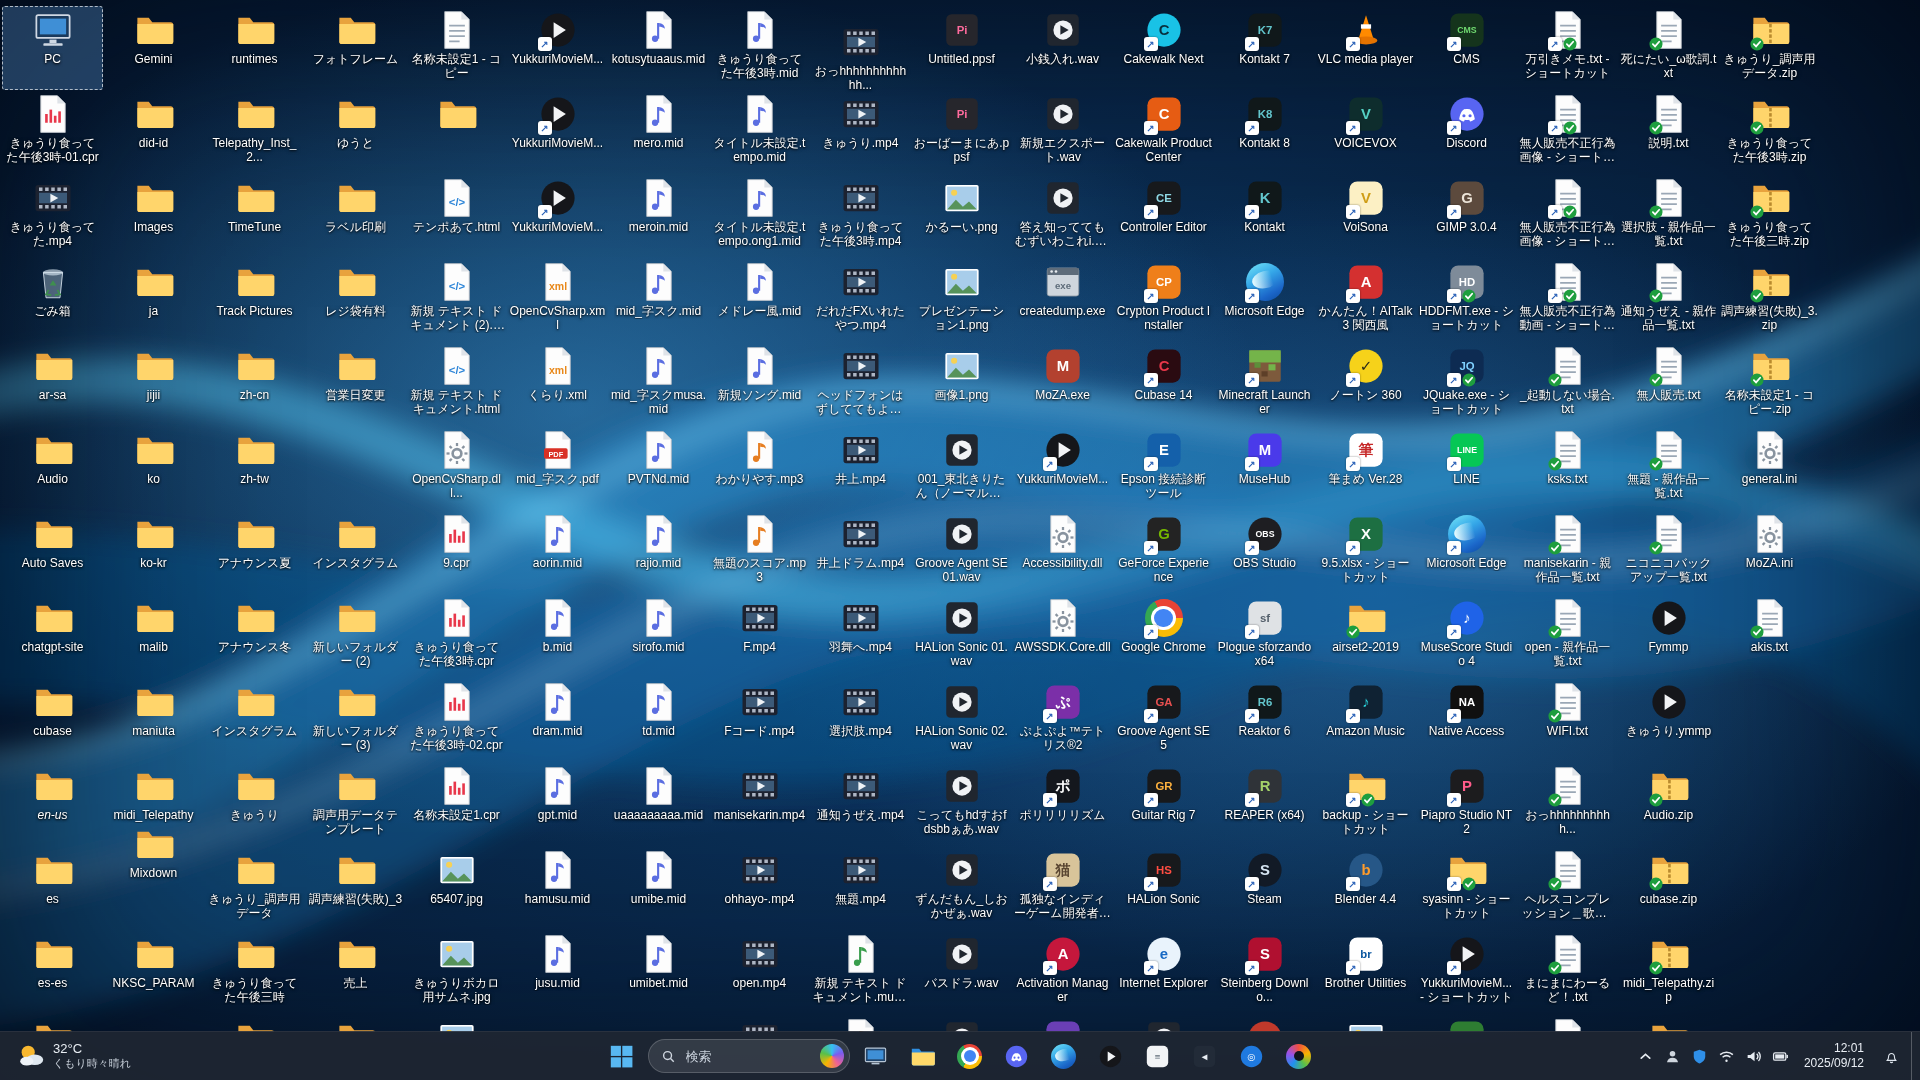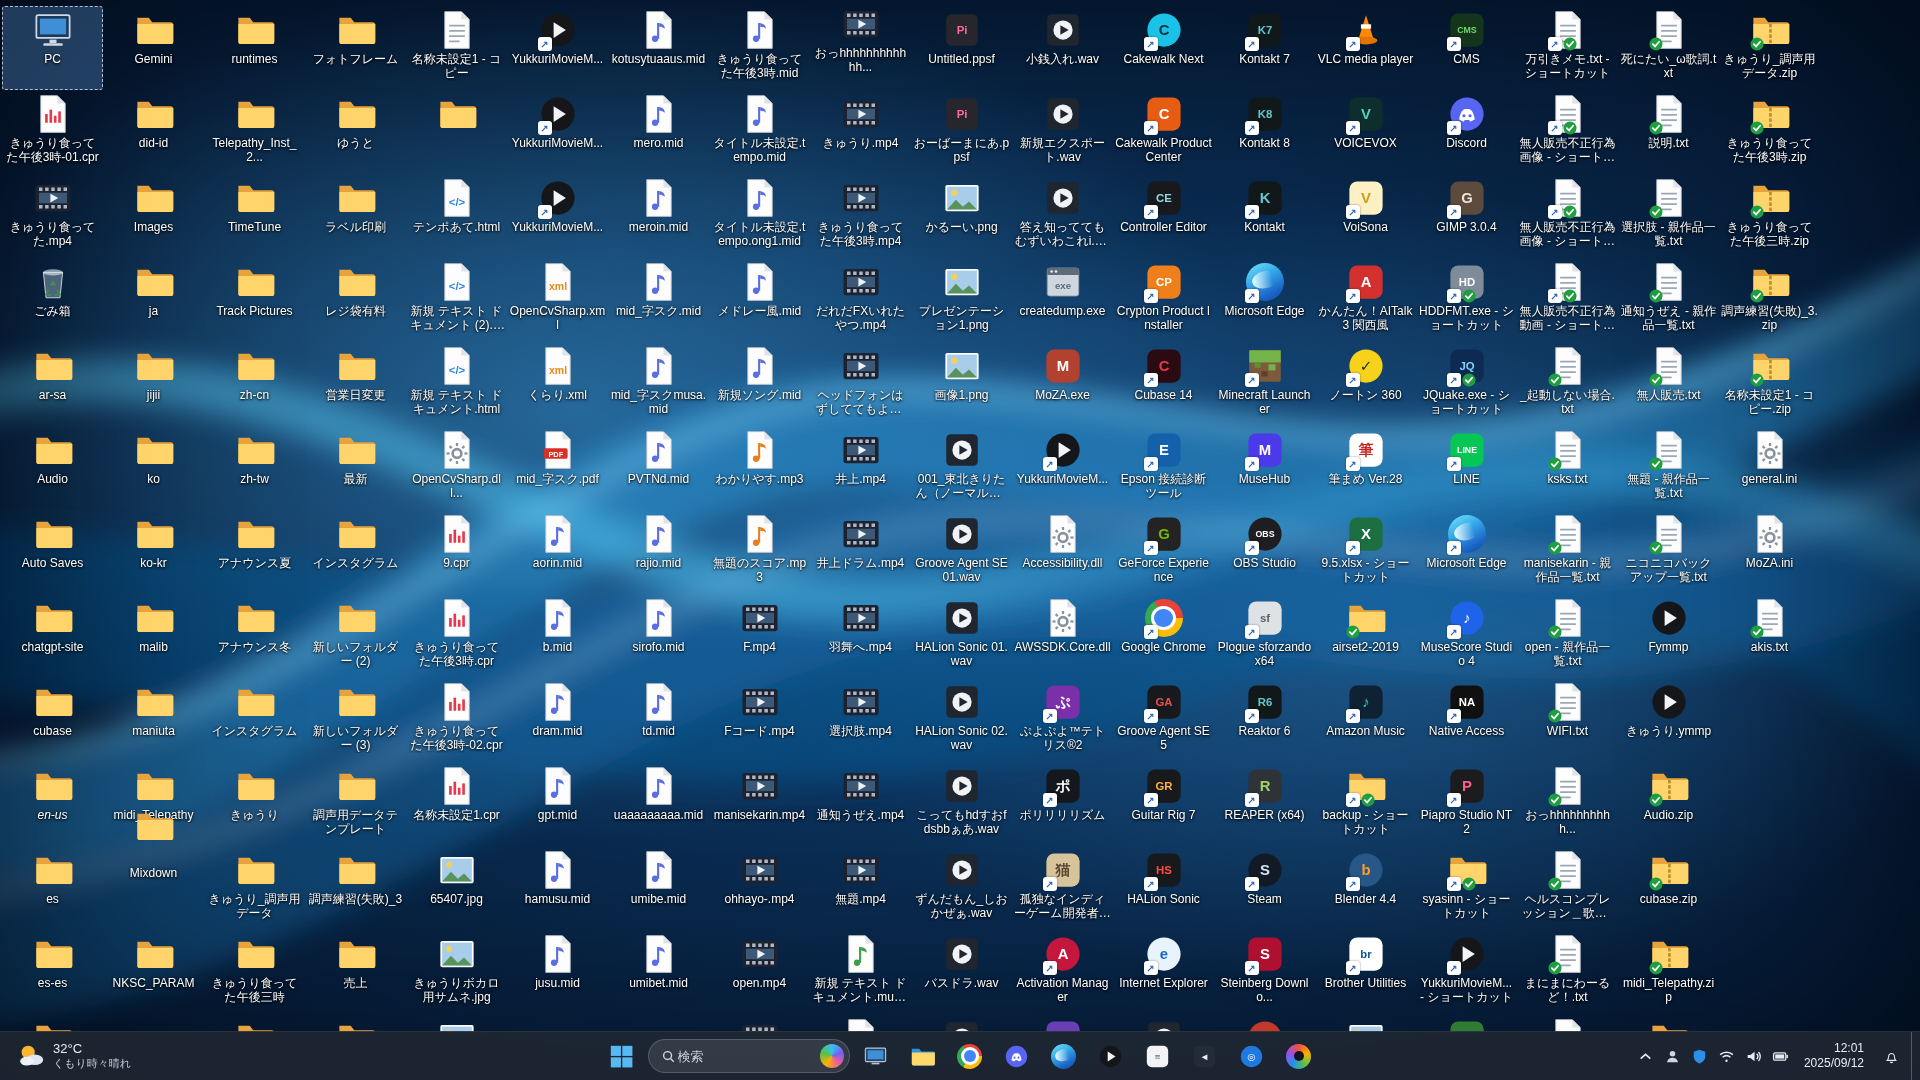--- a/index.html
+++ b/index.html
@@ -47,21 +47,21 @@
   #weather{position:absolute;left:6px;top:0;height:48px;display:flex;align-items:center;gap:7px;
     padding:0 10px;border-radius:6px;color:#e8edf3;}
   #weather .wx-icon{width:30px;height:30px;}
   #weather .wx-temp{font-size:13px;line-height:1.15;}
   #weather .wx-cond{font-size:11px;color:#c4ccd6;line-height:1.15;}
   #tb-center{margin:0 auto;display:flex;align-items:center;gap:5px;}
   .tb-btn{width:42px;height:42px;border-radius:6px;display:flex;align-items:center;justify-content:center;position:relative;}
   .tb-btn .icon{width:27px;height:27px;}
   .tb-btn .icon > div.fill{width:25px;height:25px;margin:1px;}
   #search-box{height:34px;width:202px;border-radius:17px;background:rgba(255,255,255,.10);
-    border:1px solid rgba(255,255,255,.18);display:flex;align-items:center;padding:0 5px 0 12px;box-sizing:border-box;}
+    border:1px solid rgba(255,255,255,.18);display:flex;align-items:center;gap:8px;padding:0 5px 0 12px;box-sizing:border-box;}
   #search-box input{flex:1;min-width:0;background:transparent;border:none;outline:none;color:#dfe6ee;font-size:13px;
     font-family:"Liberation Sans","DejaVu Sans",sans-serif;}
   #search-box input::placeholder{color:#cdd5df;opacity:1;}
   #copilot-ball{width:24px;height:24px;border-radius:50%;flex:0 0 auto;
     background:conic-gradient(#35c1f1,#7a5cf0,#f06292,#f8b400,#58c04a,#35c1f1);}
   #tray{position:absolute;right:2px;top:0;height:48px;display:flex;align-items:center;gap:2px;}
   .tray-btn{height:40px;padding:0 5px;border-radius:6px;display:flex;align-items:center;justify-content:center;}
   .tray-btn svg{width:17px;height:17px;}
   #clock{display:flex;flex-direction:column;align-items:flex-end;justify-content:center;
     color:#e8edf3;font-size:12px;line-height:1.25;padding:0 8px;border-radius:6px;height:40px;}
@@ -307,21 +307,21 @@
       </div>
       <div class="cell" title="midi_Telepathy" style="left: 103px; top: 762px;">
         <div class="icon">
           <svg viewBox="0 0 48 48">
             <path d="M5 10h13l4 5h21a3 3 0 0 1 3 3v19a3 3 0 0 1-3 3H8a3 3 0 0 1-3-3z" fill="#e8a33d"></path>
             <path d="M5 17h41v20a3 3 0 0 1-3 3H8a3 3 0 0 1-3-3z" fill="#ffd56b"></path>
           </svg>
         </div>
         <div class="label">midi_Telepathy</div>
       </div>
-      <div class="cell" title="Mixdown" style="left: 103px; top: 802px; gap: 18px;">
+      <div class="cell" title="Mixdown" style="left: 103px; top: 820px;">
         <div class="icon">
           <svg viewBox="0 0 48 48">
             <path d="M5 10h13l4 5h21a3 3 0 0 1 3 3v19a3 3 0 0 1-3 3H8a3 3 0 0 1-3-3z" fill="#e8a33d"></path>
             <path d="M5 17h41v20a3 3 0 0 1-3 3H8a3 3 0 0 1-3-3z" fill="#ffd56b"></path>
           </svg>
         </div>
         <div class="label">Mixdown</div>
       </div>
       <div class="cell" title="NKSC_PARAM" style="left: 103px; top: 930px;">
         <div class="icon">
@@ -477,29 +477,20 @@
         <div class="label">レジ袋有料</div>
       </div>
       <div class="cell" title="営業日変更" style="left: 305px; top: 342px;">
         <div class="icon">
           <svg viewBox="0 0 48 48">
             <path d="M5 10h13l4 5h21a3 3 0 0 1 3 3v19a3 3 0 0 1-3 3H8a3 3 0 0 1-3-3z" fill="#e8a33d"></path>
             <path d="M5 17h41v20a3 3 0 0 1-3 3H8a3 3 0 0 1-3-3z" fill="#ffd56b"></path>
           </svg>
         </div>
         <div class="label">営業日変更</div>
-      </div>
-      <div class="cell" title="最新" style="left: 305px; top: 426px;">
-        <div class="icon">
-          <svg viewBox="0 0 48 48">
-            <path d="M5 10h13l4 5h21a3 3 0 0 1 3 3v19a3 3 0 0 1-3 3H8a3 3 0 0 1-3-3z" fill="#e8a33d"></path>
-            <path d="M5 17h41v20a3 3 0 0 1-3 3H8a3 3 0 0 1-3-3z" fill="#ffd56b"></path>
-          </svg>
-        </div>
-        <div class="label">最新</div>
       </div>
       <div class="cell" title="新しいフォルダー" style="left: 305px; top: 510px;">
         <div class="icon">
           <svg viewBox="0 0 48 48">
             <path d="M5 10h13l4 5h21a3 3 0 0 1 3 3v19a3 3 0 0 1-3 3H8a3 3 0 0 1-3-3z" fill="#e8a33d"></path>
             <path d="M5 17h41v20a3 3 0 0 1-3 3H8a3 3 0 0 1-3-3z" fill="#ffd56b"></path>
           </svg>
         </div>
         <div class="label">インスタグラム</div>
       </div>
@@ -1168,21 +1159,21 @@
               <rect x="22" y="32" width="4" height="4"></rect>
               <rect x="29" y="32" width="4" height="4"></rect>
               <rect x="36" y="32" width="4" height="4"></rect>
             </g>
             <rect x="8" y="18" width="32" height="12" fill="#3c5a78"></rect>
             <path d="M21 19l9 5-9 5z" fill="#eef2f6"></path>
           </svg>
         </div>
         <div class="label">open.mp4</div>
       </div>
-      <div class="cell" title="おっhhhhhhhhhhhh..." style="left: 810px; top: 0; align-items: center;">
+      <div class="cell" title="おっhhhhhhhhhhhh..." style="left: 810px; top: 18px; align-items: center;">
         <div class="icon">
           <svg viewBox="0 0 48 48">
             <rect x="4" y="9" width="40" height="30" rx="3" fill="#1c2230"></rect>
             <g fill="#aeb6c4">
               <rect x="8" y="12" width="4" height="4"></rect>
               <rect x="15" y="12" width="4" height="4"></rect>
               <rect x="22" y="12" width="4" height="4"></rect>
               <rect x="29" y="12" width="4" height="4"></rect>
               <rect x="36" y="12" width="4" height="4"></rect>
               <rect x="8" y="32" width="4" height="4"></rect>

